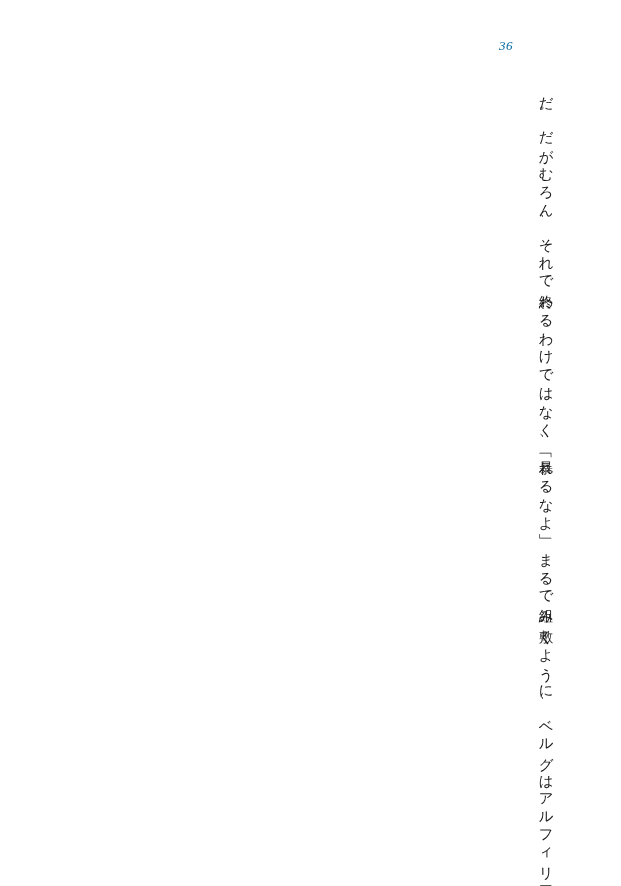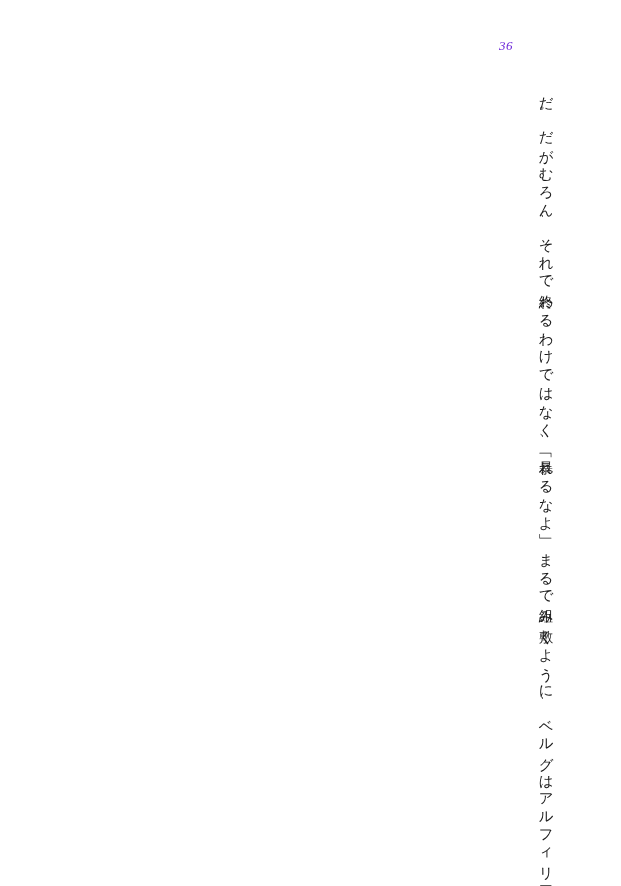--- a/index.html
+++ b/index.html
@@ -18,21 +18,21 @@
   }
   #page-number {
     position: absolute;
     top: 38px;
     left: 0;
     right: 108px;
     text-align: right;
     font-family: "Liberation Serif", serif;
     font-style: italic;
     font-size: 13px;
-    color: #6d28d9;
+    color: #0369a1;
     letter-spacing: 0.5px;
   }
   
   #text-block {
     position: absolute;
     top: 86px;
     right: 68px;
     height: 712px;
     width: 478px;
     display: flex;

